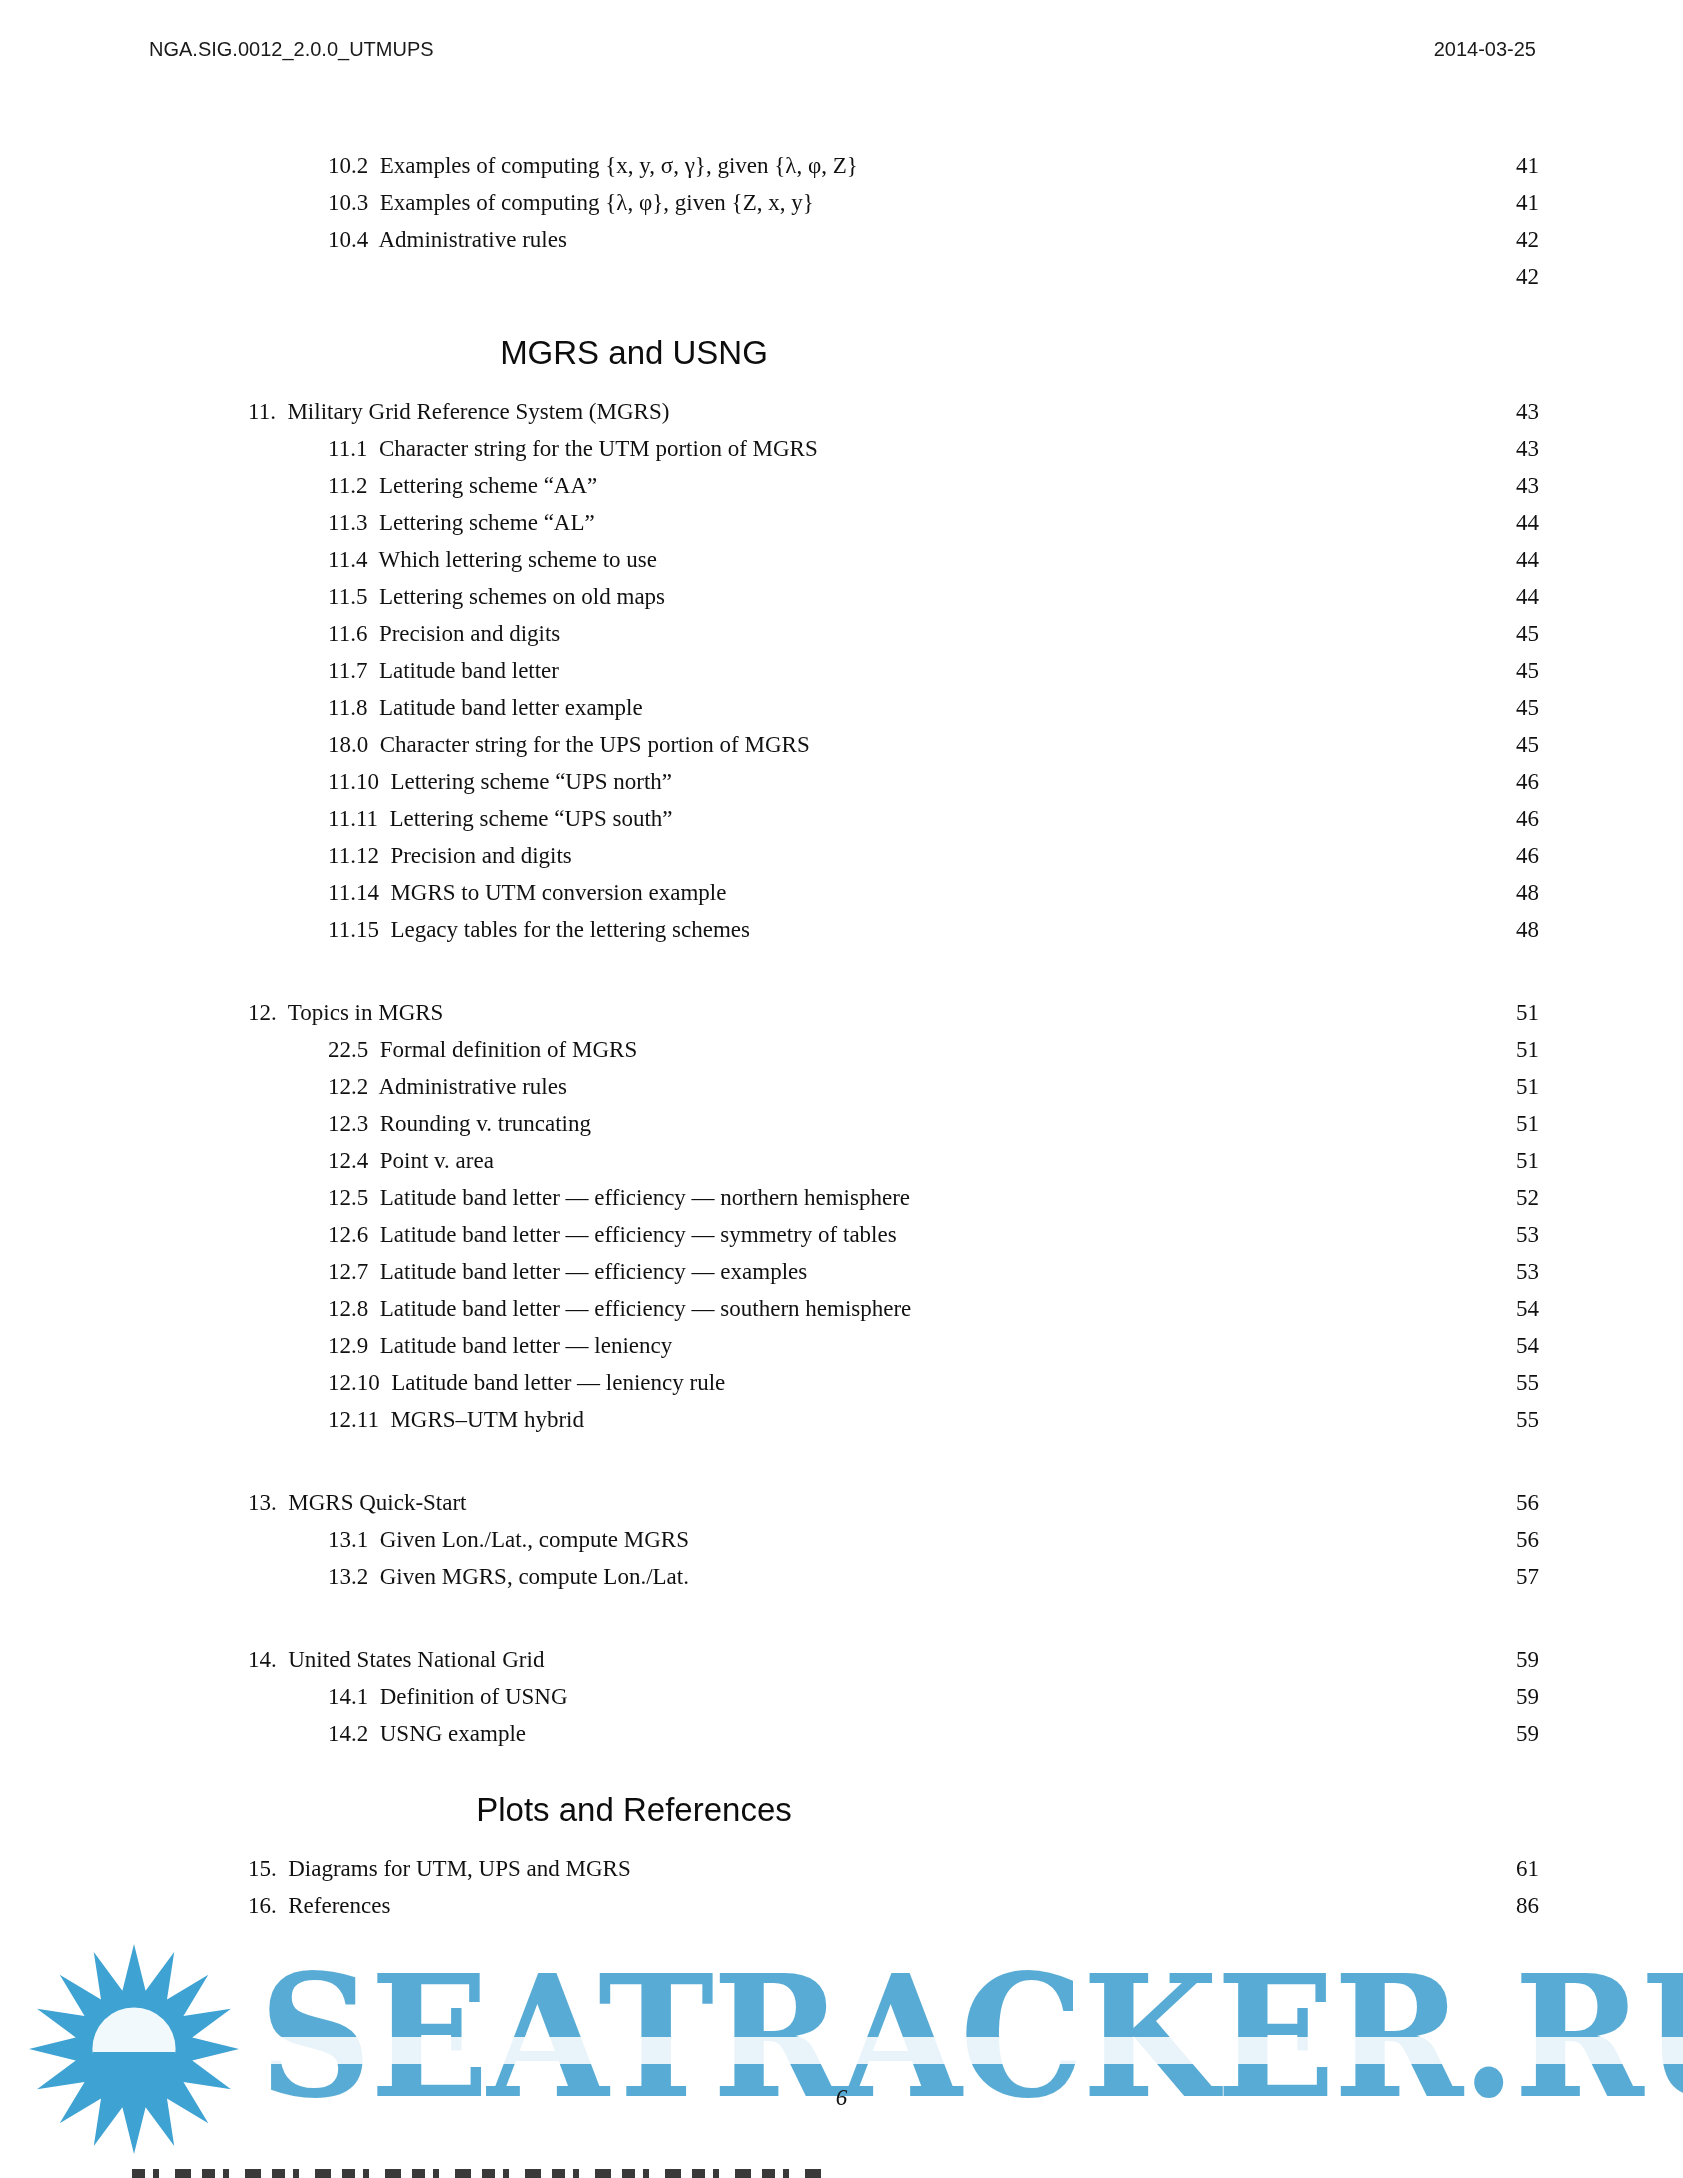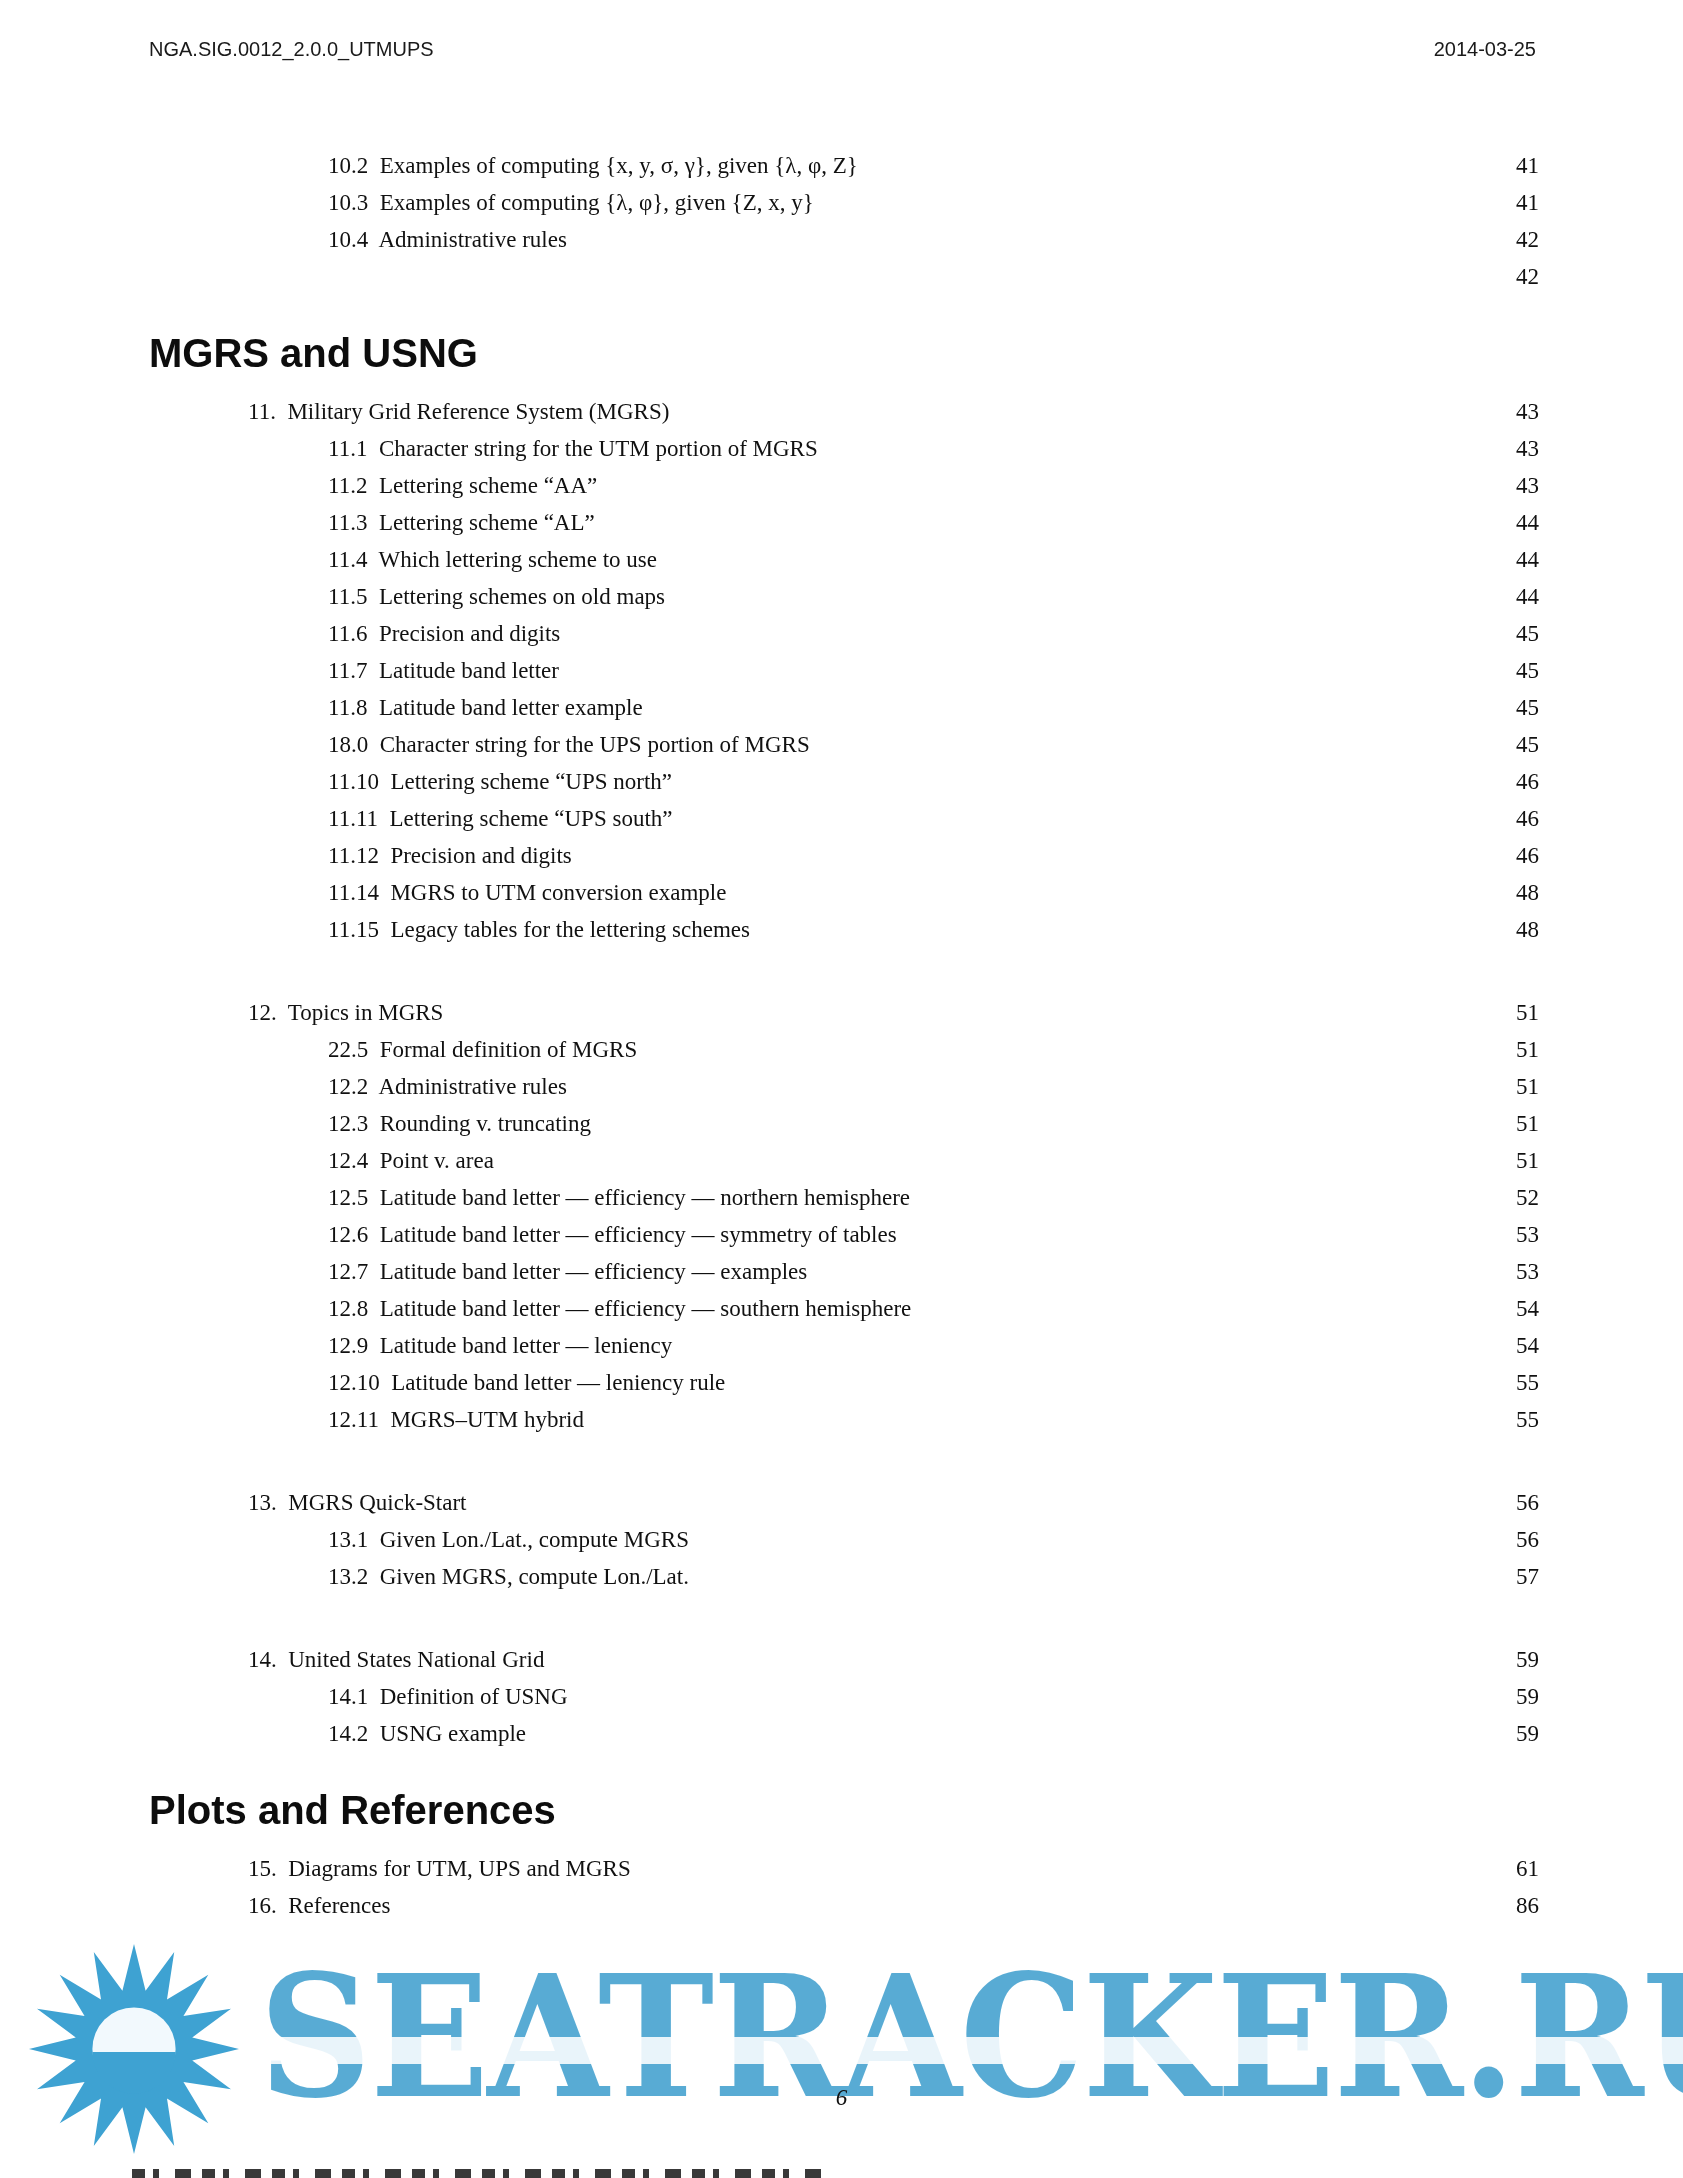--- a/index.html
+++ b/index.html
@@ -44,26 +44,26 @@
   .toc-row.lvl1 .toc-label { padding-left: 99px; }
   .toc-row.lvl2 .toc-label { padding-left: 179px; }
   .toc-page {
     margin-left: auto;
     width: 79px;
     text-align: right;
     padding-right: 6px;
   }
   .toc-heading {
     width: 970px;
+    text-align: center;
     margin: 36px 0 18px 0;
     font-family: "Liberation Sans", sans-serif;
-    font-size: 40px;
+    font-size: 33px;
     line-height: 44px;
     color: #0d0d0d;
-    font-weight: bold;
   }
   .toc-gap { height: 46px; }
 
   .watermark {
     position: absolute;
     left: 0;
     top: 1931px;
     width: 1683px;
     height: 248px;
     z-index: 1;

